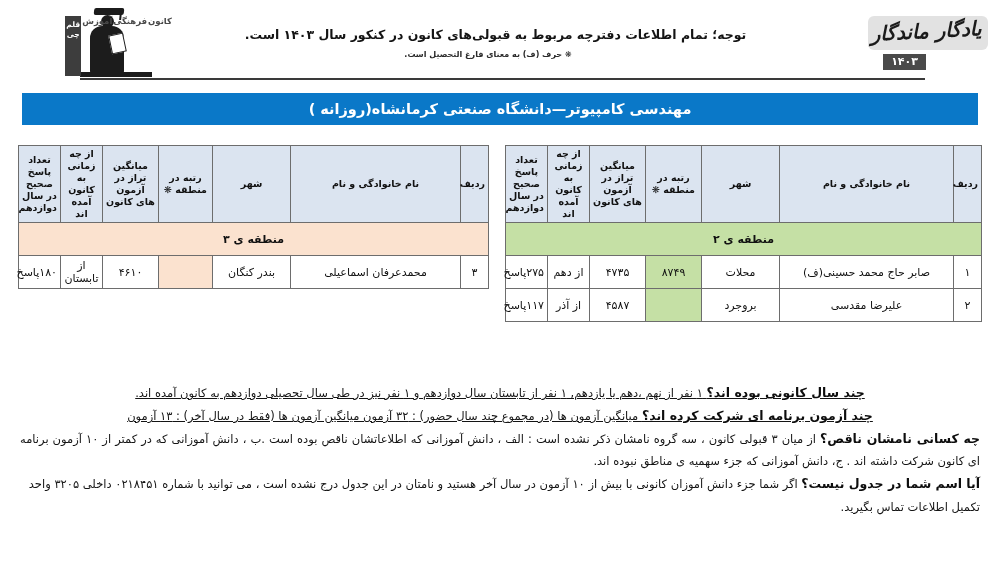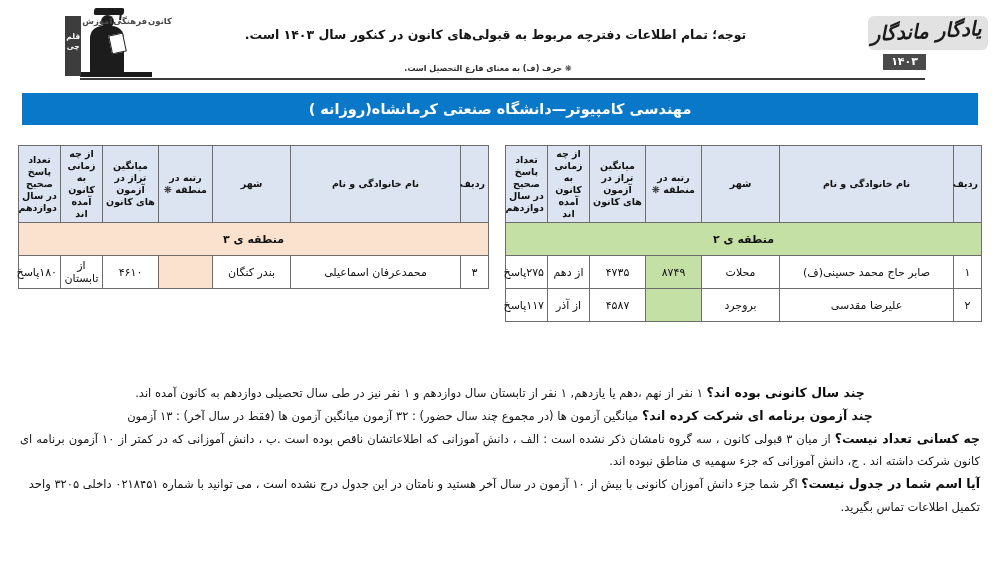--- a/index.html
+++ b/index.html
@@ -119,21 +119,21 @@
     color: #4a4a4a;
     text-align: center;
     line-height: 11px;
     letter-spacing: -0.2px;
   }
   .logo-word.inv {
     background: #3d3d3d;
     color: #ffffff;
     font-size: 7.5px;
     line-height: 10px;
-    padding: 16px 1px;
+    padding: 4px 1px;
   }
 
   
   .note-block {
     position: absolute;
     left: 0;
     top: 26px;
     width: 1000px;
     text-align: center;
   }
@@ -142,21 +142,21 @@
     font-weight: bold;
     line-height: 18px;
     color: #141414;
     padding-right: 9px;
   }
   .note-sub {
     font-size: 8px;
     font-weight: bold;
     line-height: 14px;
     color: #2a2a2a;
-    margin-top: 18px;
+    margin-top: 4px;
     padding-right: 24px;
   }
 
   
   .badge {
     position: absolute;
     right: 12px;
     top: 10px;
     width: 124px;
     height: 68px;
@@ -299,21 +299,21 @@
     text-align-last: right;
   }
   .faq-p {
     font-size: 11.5px;
     line-height: 22px;
     color: #141414;
     margin: 0 0 1px 0;
     text-align: justify;
     text-align-last: right;
   }
-  .faq-p.center-last { text-align-last: center; }
+  .faq-p.center-last { text-align-last: center; text-decoration: underline; }
   .q-label {
     font-weight: bold;
     font-size: 12.5px;
     color: #0d0d0d;
   }
   .faq-cont {
     font-size: 11.5px;
     line-height: 22px;
     color: #141414;
     margin: 0 0 1px 0;
@@ -451,21 +451,21 @@
 
   <p class="faq-p center-last">
     <span class="q-label">چند سال کانونی بوده اند؟</span><span> ۱ نفر از نهم ،دهم یا یازدهم, ۱ نفر از تابستان سال دوازدهم و ۱ نفر نیز در طی سال تحصیلی دوازدهم به کانون آمده اند.</span>
   </p>
 
   <p class="faq-p center-last">
     <span class="q-label">چند آزمون برنامه ای شرکت کرده اند؟</span><span> میانگین آزمون ها (در مجموع چند سال حضور) : ۳۲ آزمون    میانگین آزمون ها (فقط در سال آخر) : ۱۳ آزمون</span>
   </p>
 
   <p class="faq-p">
-    <span class="q-label">چه کسانی تعداد نیست؟</span><span> از میان ۳ قبولی کانون ، سه گروه نامشان ذکر نشده است : الف ، دانش آموزانی که اطلاعاتشان ناقص بوده است .ب ، دانش آموزانی که در کمتر از ۱۰ آزمون برنامه ای کانون شرکت داشته اند . ج، دانش آموزانی که جزء سهمیه ی مناطق نبوده اند.</span>
+    <span class="q-label">چه کسانی نامشان ناقص؟</span><span> از میان ۳ قبولی کانون ، سه گروه نامشان ذکر نشده است : الف ، دانش آموزانی که اطلاعاتشان ناقص بوده است .ب ، دانش آموزانی که در کمتر از ۱۰ آزمون برنامه ای کانون شرکت داشته اند . ج، دانش آموزانی که جزء سهمیه ی مناطق نبوده اند.</span>
   </p>
 
   <p class="faq-p">
     <span class="q-label">آیا اسم شما در جدول نیست؟</span><span> اگر شما جزء دانش آموزان کانونی با بیش از ۱۰ آزمون در سال آخر هستید و نامتان در این جدول درج نشده است ، می توانید با شماره ۰۲۱۸۴۵۱ داخلی ۳۲۰۵ واحد</span>
   </p>
 
   <p class="faq-cont c">تکمیل اطلاعات تماس بگیرید.</p>
 
 </div>
 

